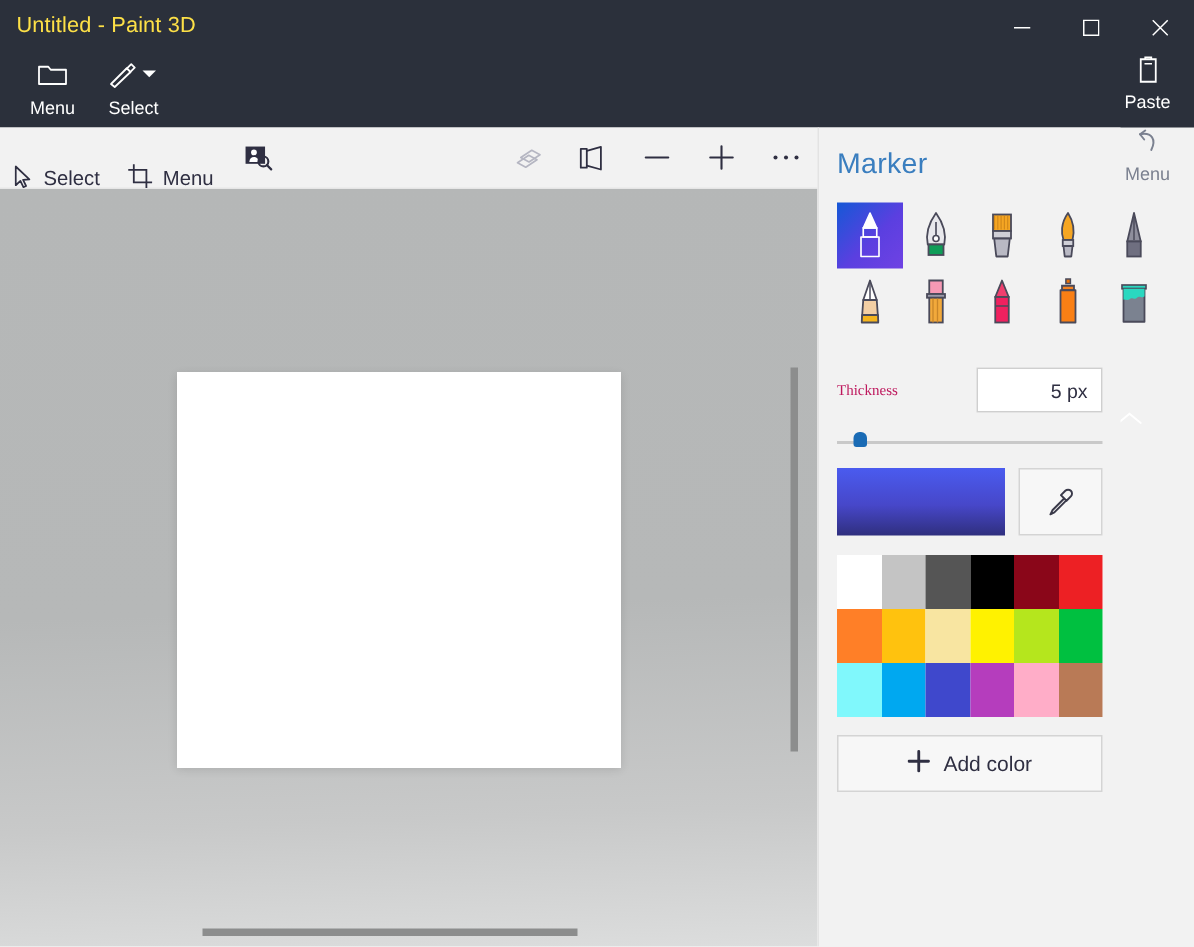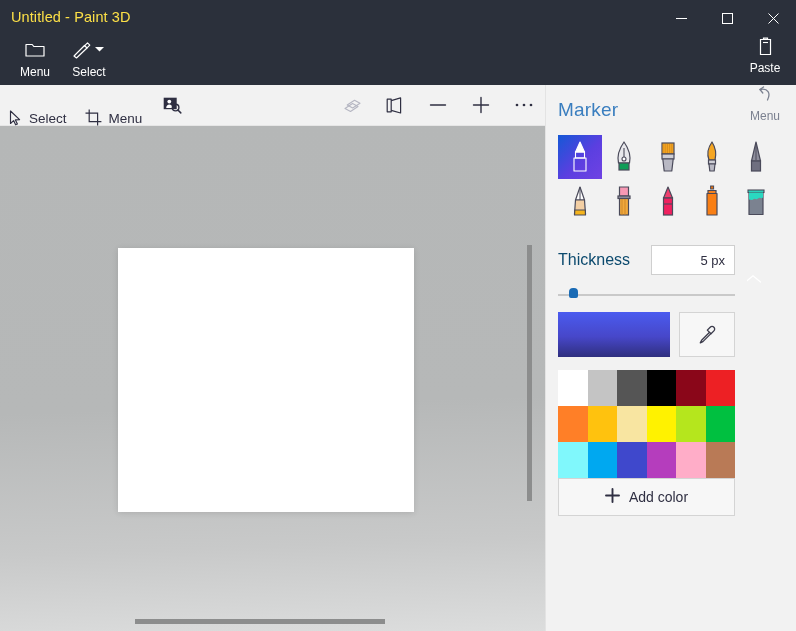--- a/index.html
+++ b/index.html
@@ -102,21 +102,21 @@
   .brush + .brush { margin-left: 0; }
   .brush.selected {
     background: linear-gradient(135deg, #1558d6 0%, #5b3fe0 55%, #6f42e3 100%);
   }
   .brush svg { display: block; }
 
   .section-row {
     display: flex; align-items: center; justify-content: space-between;
     margin-top: 22px;
   }
-  .section-label { font-size: 16px; color: #0c4a6e; }
+  .section-label { font-size: 10px; color: #be185d; font-family: Liberation Serif, serif; }
   .thickness-box {
     width: 84px; height: 30px; background: #ffffff; border: 1px solid #cfcfcf;
     display: flex; align-items: center; justify-content: flex-end; padding-right: 9px;
     font-size: 13px; color: #2f2f42;
   }
   .slider-wrap { margin-top: 11px; position: relative; height: 14px; }
   .slider-track {
     position: absolute; left: 0; right: 0; top: 8px; height: 2px; background: #c9c9c9;
   }
   .slider-thumb {
@@ -141,21 +141,21 @@
     display: flex; align-items: center; justify-content: center; cursor: default;
   }
 
   .swatch-grid {
     margin-top: 13px; display: grid; grid-template-columns: repeat(6, 1fr);
     grid-auto-rows: 36px; background: #ffffff;
   }
   .swatch { width: 100%; height: 100%; cursor: default; }
 
   .add-color {
-    margin-top: 0; height: 38px; background: #f7f7f7; border: 1px solid #d4d4d4;
+    margin-top: 12px; height: 38px; background: #f7f7f7; border: 1px solid #d4d4d4;
     display: flex; align-items: center; justify-content: center; gap: 9px;
     font-size: 14px; color: #2f2f42; cursor: default;
   }
 </style>
 </head>
 <body>
 
 <div id="app">
 
   <div class="titlebar">

